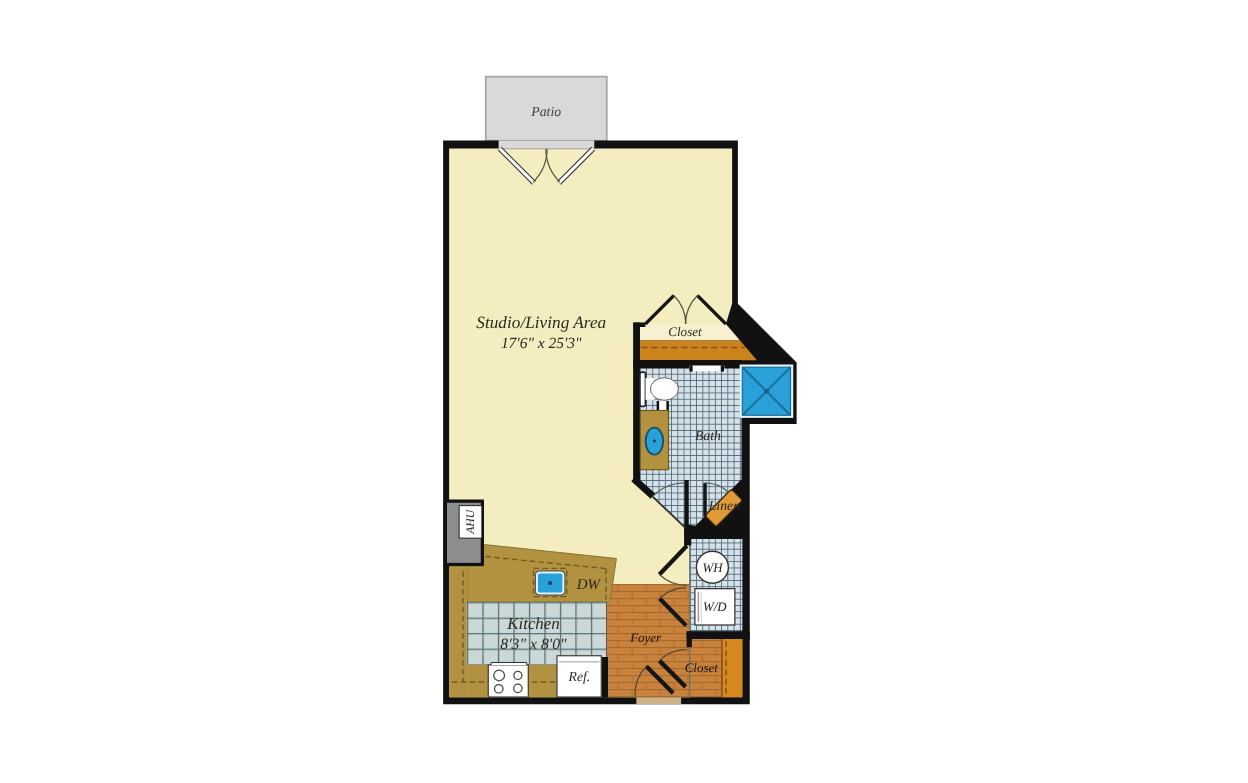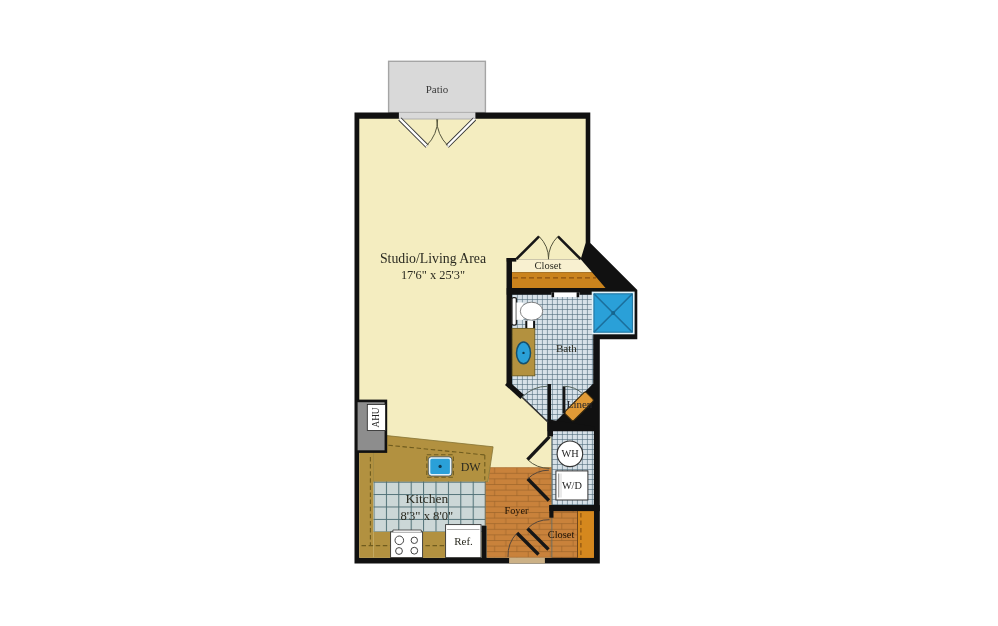--- a/index.html
+++ b/index.html
@@ -1,16 +1,16 @@
 <!DOCTYPE html>
 <html><head>
 <meta charset="utf-8">
 <style>
   html,body{margin:0;padding:0;background:#ffffff;}
-  .page{width:998px;height:626px;position:relative;font-family:"Liberation Serif",serif;}
+  .page{width:998px;height:626px;position:relative;font-family:"Liberation Serif",serif;font-style:italic;}
   svg{display:block;}
 </style>
 </head>
 <body>
 <div class="page">
 <svg width="998" height="626" viewBox="0 0 998 626" xmlns="http://www.w3.org/2000/svg">
 <defs>
   <pattern id="tileB" patternUnits="userSpaceOnUse" x="511.9" y="294" width="5" height="5">
     <rect width="5" height="5" fill="#d7e1e8"></rect>
     <path d="M0,0.35H5 M0.35,0V5" stroke="#4d6a7a" stroke-width="0.7" fill="none"></path>

